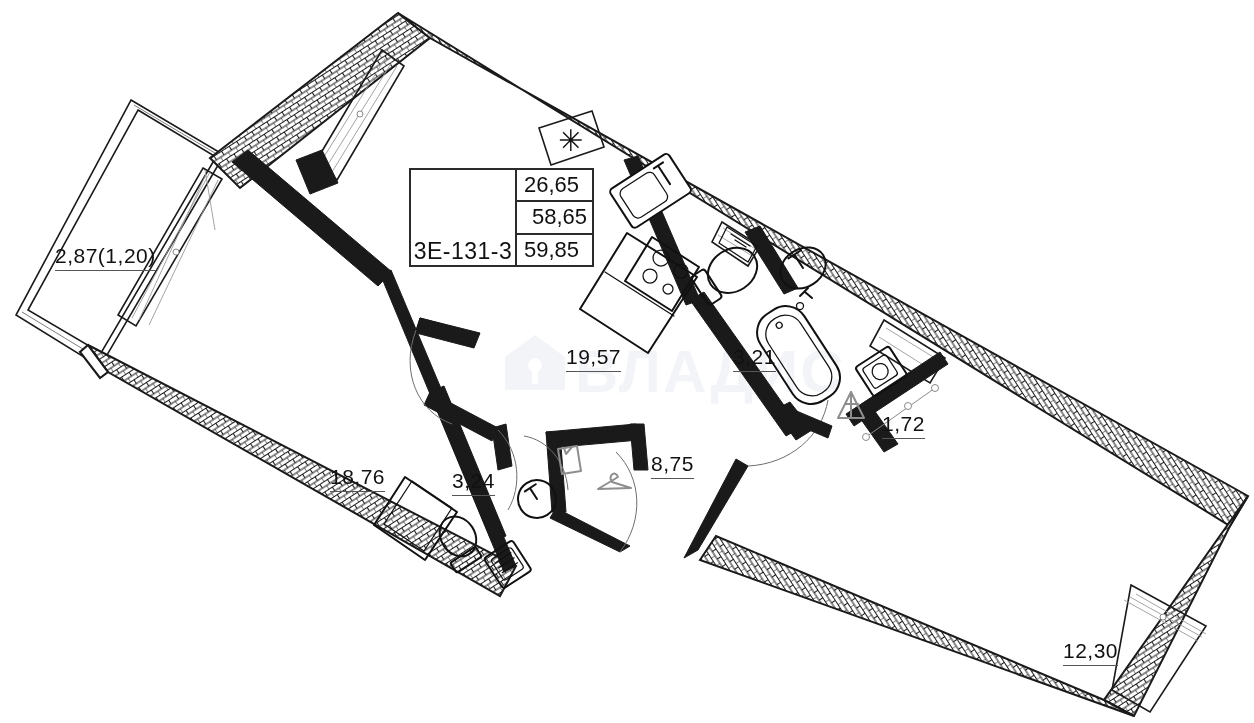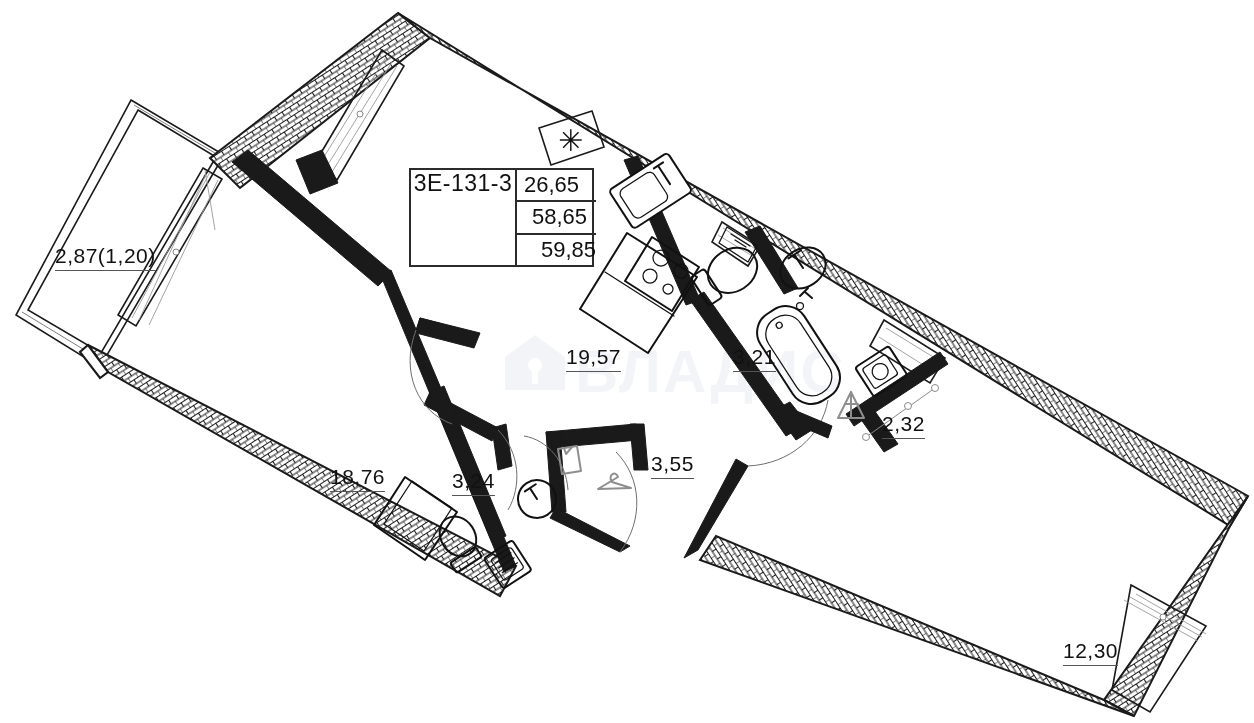--- a/index.html
+++ b/index.html
@@ -263,40 +263,40 @@
       <circle class="dimdot" cx="908" cy="406" r="3.5"></circle>
       <circle class="dimdot" cx="935" cy="388" r="3.5"></circle>
       <circle class="dimdot" cx="866" cy="437" r="3.5"></circle>
     </g>
 
   </svg>
 
   <div style="position:absolute;left:558px;top:126px;font-size:30px;line-height:1;color:#111;font-family:'DejaVu Sans',sans-serif;">✳</div>
 
   <div style="position:absolute;left:409px;top:168px;width:185px;height:99px;border:2px solid #2b2b2b;background:#fff;box-sizing:border-box;display:flex;">
-    <div style="flex:0 0 106px;display:flex;align-items:flex-start;justify-content:center;border-right:2px solid #2b2b2b;box-sizing:border-box;">
+    <div style="flex:0 0 106px;display:flex;align-items:flex-end;justify-content:center;border-right:2px solid #2b2b2b;box-sizing:border-box;">
       <span style="font-size:23px;color:#111;letter-spacing:.5px;">3Е-131-3</span>
     </div>
     <div style="flex:1;display:flex;flex-direction:column;">
       <div style="flex:1;display:flex;align-items:center;padding-left:7px;border-bottom:2px solid #2b2b2b;box-sizing:border-box;">
         <span style="font-size:22px;color:#111;">26,65</span>
       </div>
       <div style="flex:1;display:flex;align-items:center;padding-left:15px;border-bottom:2px solid #2b2b2b;box-sizing:border-box;">
         <span style="font-size:22px;color:#111;">58,65</span>
       </div>
-      <div style="flex:1;display:flex;align-items:center;padding-left:24px;box-sizing:border-box;">
+      <div style="flex:1;display:flex;align-items:center;padding-left:7px;box-sizing:border-box;">
         <span style="font-size:22px;color:#111;">59,85</span>
       </div>
     </div>
   </div>
 
   <div id="room-labels">
       <div style="position: absolute; left: 55px; top: 244px; font-family: &quot;Liberation Sans&quot;, sans-serif; font-size: 21px; color: rgb(17, 17, 17); letter-spacing: 0.5px; white-space: nowrap; padding-bottom: 2px; border-bottom: 1.6px solid rgb(85, 85, 85);"><span>2,87(1,20)</span></div>
       <div style="position: absolute; left: 330px; top: 465px; font-family: &quot;Liberation Sans&quot;, sans-serif; font-size: 21px; color: rgb(17, 17, 17); letter-spacing: 0.5px; white-space: nowrap; padding-bottom: 2px; border-bottom: 1.6px solid rgb(85, 85, 85);"><span>18,76</span></div>
       <div style="position: absolute; left: 452px; top: 469px; font-family: &quot;Liberation Sans&quot;, sans-serif; font-size: 21px; color: rgb(17, 17, 17); letter-spacing: 0.5px; white-space: nowrap; padding-bottom: 2px; border-bottom: 1.6px solid rgb(85, 85, 85);"><span>3,24</span></div>
       <div style="position: absolute; left: 566px; top: 345px; font-family: &quot;Liberation Sans&quot;, sans-serif; font-size: 21px; color: rgb(17, 17, 17); letter-spacing: 0.5px; white-space: nowrap; padding-bottom: 2px; border-bottom: 1.6px solid rgb(85, 85, 85);"><span>19,57</span></div>
       <div style="position: absolute; left: 733px; top: 345px; font-family: &quot;Liberation Sans&quot;, sans-serif; font-size: 21px; color: rgb(17, 17, 17); letter-spacing: 0.5px; white-space: nowrap; padding-bottom: 2px; border-bottom: 1.6px solid rgb(85, 85, 85);"><span>3,21</span></div>
-      <div style="position: absolute; left: 651px; top: 452px; font-family: &quot;Liberation Sans&quot;, sans-serif; font-size: 21px; color: rgb(17, 17, 17); letter-spacing: 0.5px; white-space: nowrap; padding-bottom: 2px; border-bottom: 1.6px solid rgb(85, 85, 85);"><span>3,55</span></div>
-      <div style="position: absolute; left: 882px; top: 412px; font-family: &quot;Liberation Sans&quot;, sans-serif; font-size: 21px; color: rgb(17, 17, 17); letter-spacing: 0.5px; white-space: nowrap; padding-bottom: 2px; border-bottom: 1.6px solid rgb(85, 85, 85);"><span>2,32</span></div>
+      <div style="position: absolute; left: 651px; top: 452px; font-family: &quot;Liberation Sans&quot;, sans-serif; font-size: 21px; color: rgb(17, 17, 17); letter-spacing: 0.5px; white-space: nowrap; padding-bottom: 2px; border-bottom: 1.6px solid rgb(85, 85, 85);"><span>8,75</span></div>
+      <div style="position: absolute; left: 882px; top: 412px; font-family: &quot;Liberation Sans&quot;, sans-serif; font-size: 21px; color: rgb(17, 17, 17); letter-spacing: 0.5px; white-space: nowrap; padding-bottom: 2px; border-bottom: 1.6px solid rgb(85, 85, 85);"><span>1,72</span></div>
       <div style="position: absolute; left: 1063px; top: 639px; font-family: &quot;Liberation Sans&quot;, sans-serif; font-size: 21px; color: rgb(17, 17, 17); letter-spacing: 0.5px; white-space: nowrap; padding-bottom: 2px; border-bottom: 1.6px solid rgb(85, 85, 85);"><span>12,30</span></div>
     </div>
 
 </div>
 
 </body></html>

